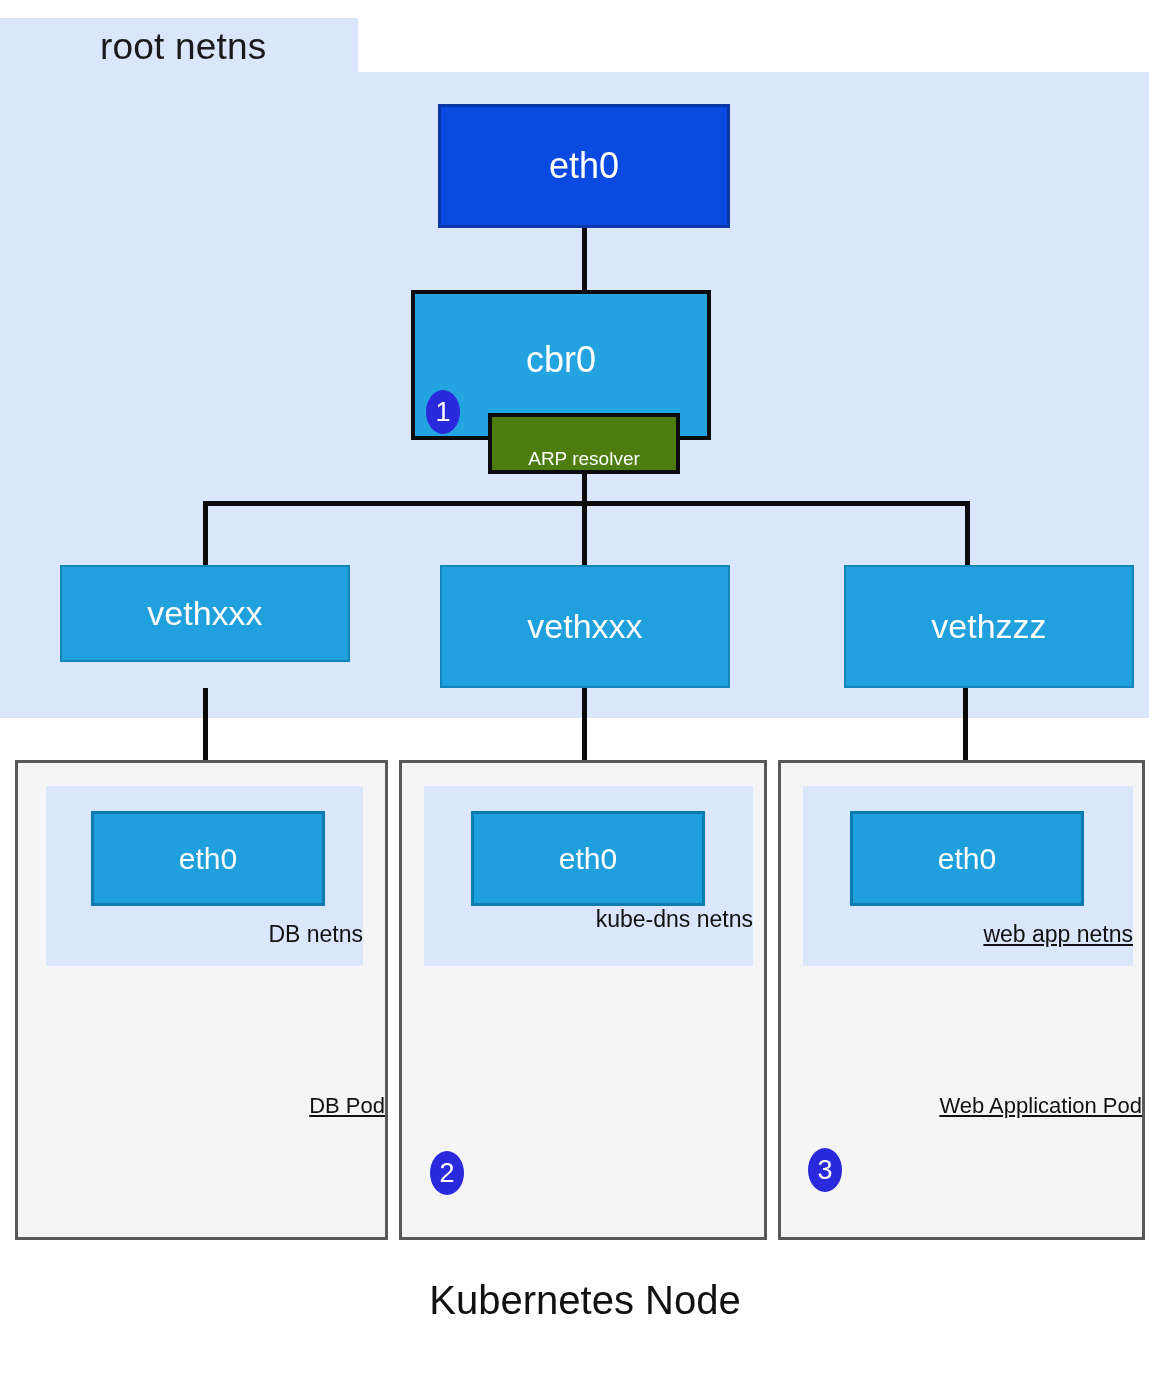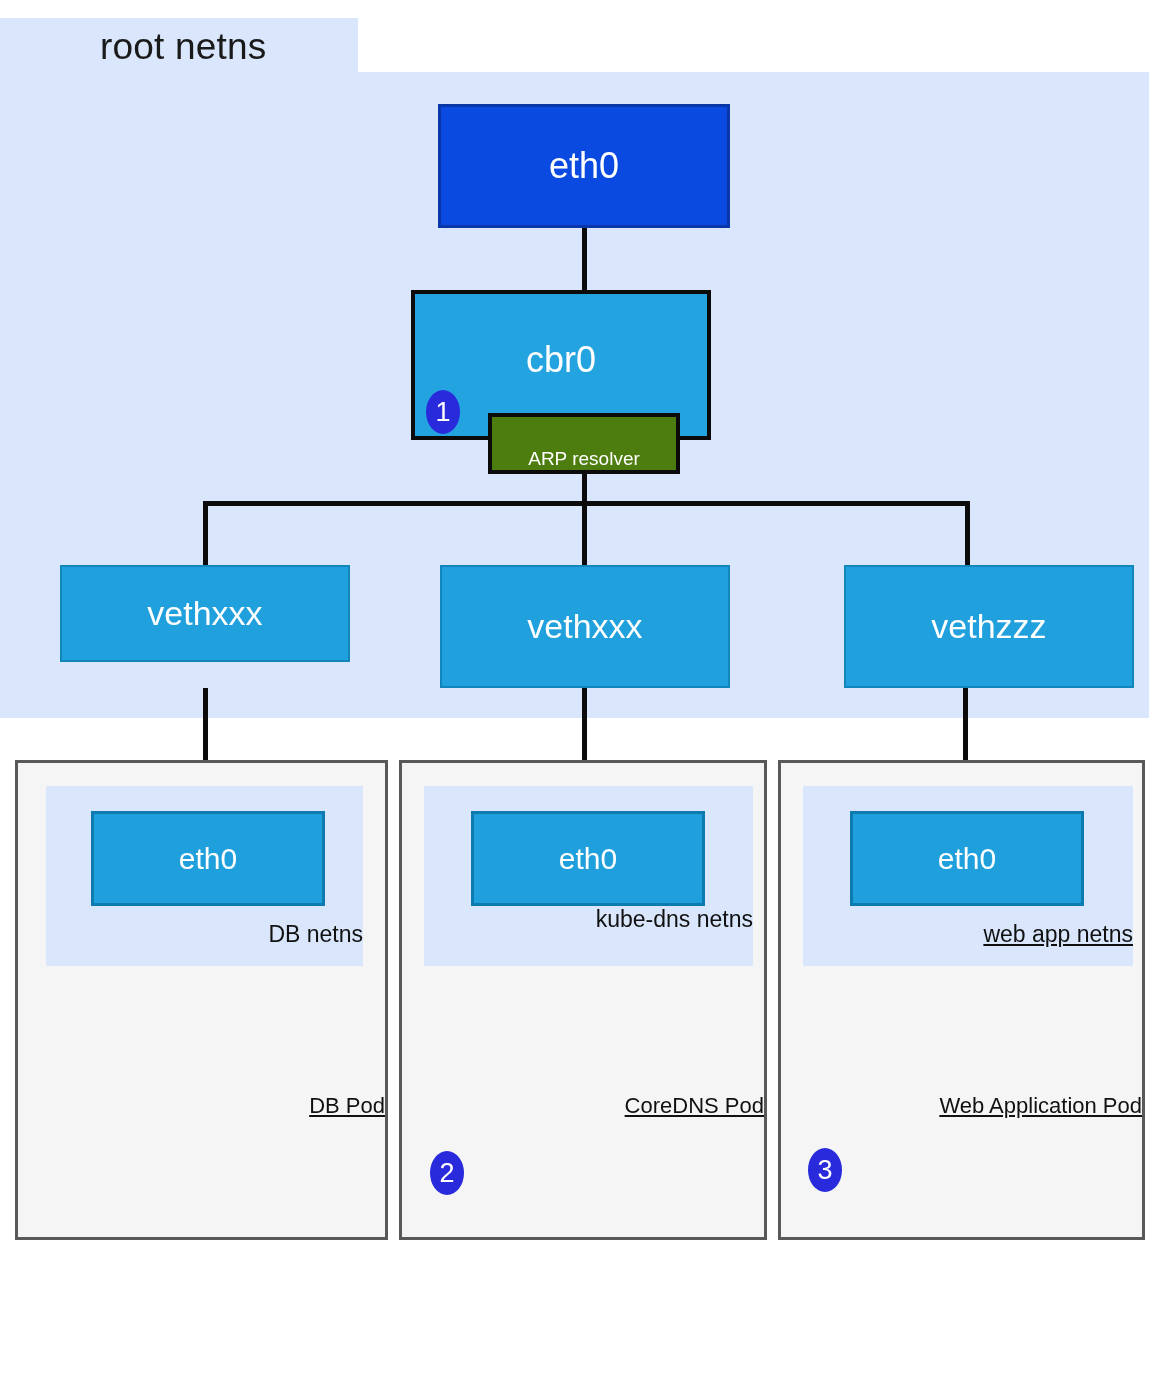--- a/index.html
+++ b/index.html
@@ -206,29 +206,29 @@
     <div class="pod-title" style="top:330px;">DB Pod</div>
   </div>
 
   <div class="pod" style="left:399px; top:760px; width:368px; height:480px;">
     <div class="pod-netns" style="left:22px; top:23px; width:329px; height:180px;">
       <div class="node node-pod-eth0" style="left:47px; top:25px; width:234px; height:95px;">
         <span>eth0</span>
       </div>
       <div class="pod-netns-label" style="top:120px;">kube-dns netns</div>
     </div>
-    <div class="pod-title" style="top:330px;">CoreDNS Pod</div>
     <div class="badge" style="left:28px; top:388px;">2</div>
   </div>
 
   <div class="pod" style="left:778px; top:760px; width:367px; height:480px;">
     <div class="pod-netns" style="left:22px; top:23px; width:330px; height:180px;">
       <div class="node node-pod-eth0" style="left:47px; top:25px; width:234px; height:95px;">
         <span>eth0</span>
       </div>
       <div class="pod-netns-label" style="top:135px;text-decoration:underline;">web app netns</div>
     </div>
     <div class="pod-title" style="top:330px;">Web Application Pod</div>
     <div class="badge" style="left:27px; top:385px;">3</div>
   </div>
 
+  <div class="node-caption">Kubernetes Node</div>
 
 </div>
 
 </body></html>

